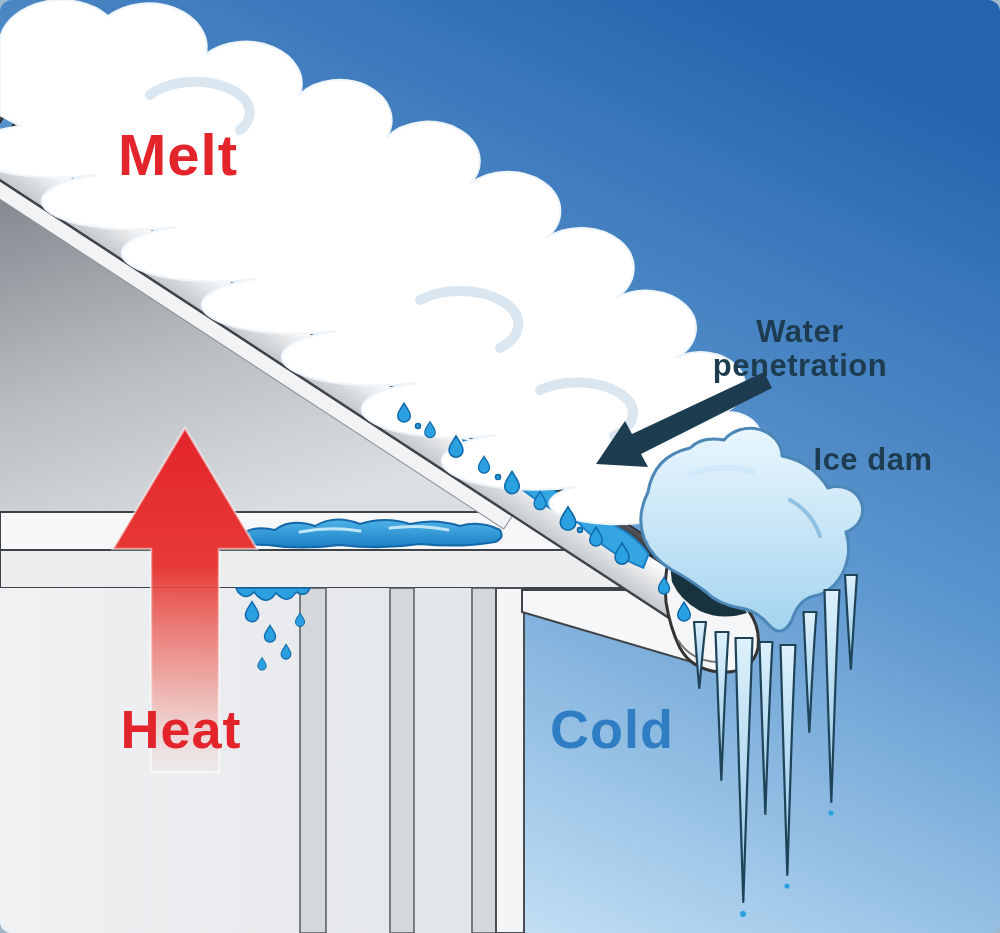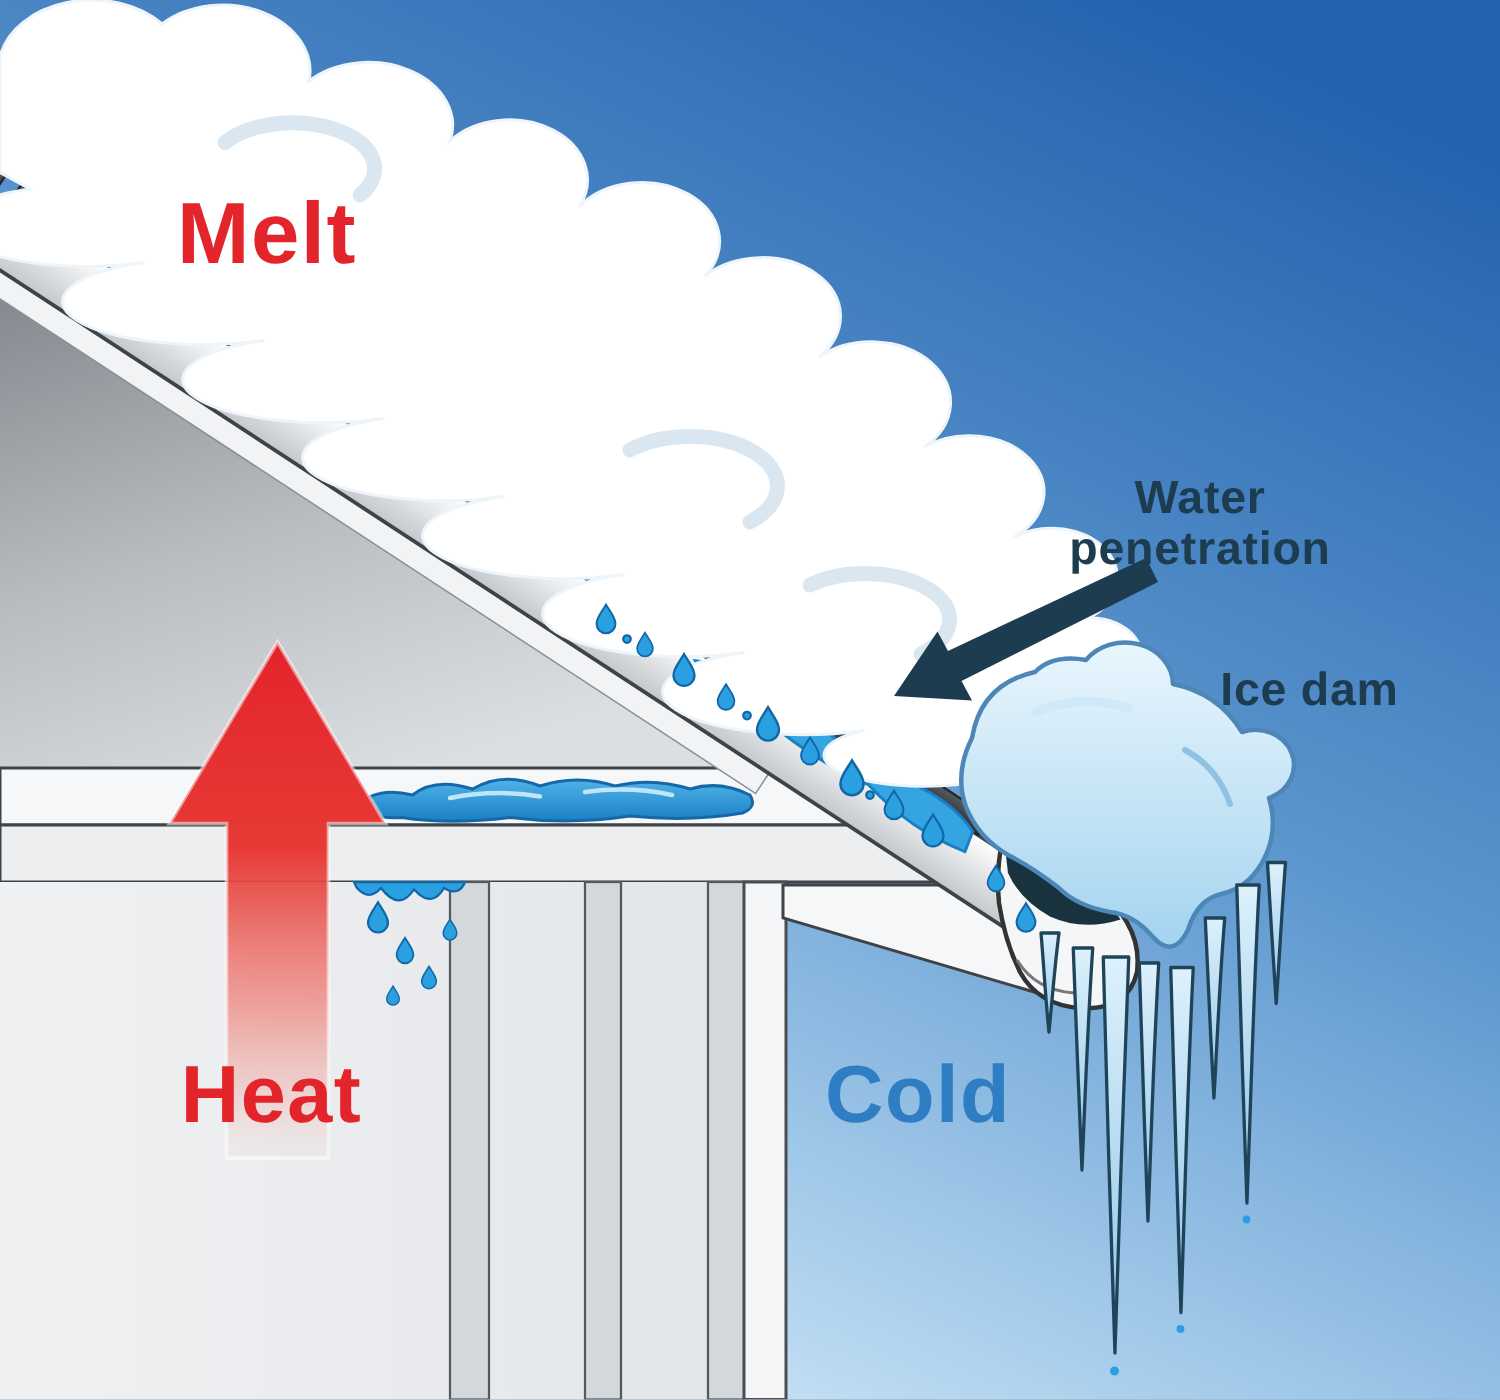--- a/index.html
+++ b/index.html
@@ -1,16 +1,16 @@
 <!DOCTYPE html>
 <html><head>
 <meta charset="utf-8">
 <style>
   html,body{margin:0;padding:0;background:#9db8cc;}
-  .stage{position:relative;width:1000px;height:933px;overflow:hidden;}
+  .stage{position:relative;width:1000px;height:933px;overflow:hidden;border-radius:12px;}
   svg{display:block;}
   .lbl{font-family:"Liberation Sans","DejaVu Sans",sans-serif;font-weight:bold;}
   .t-big{font-size:58px;letter-spacing:1px;}
   .t-mid{font-size:54px;letter-spacing:1px;}
   .t-sm{font-size:31px;letter-spacing:0.5px;}
 </style>
 </head>
 <body>
 
 <div class="stage">

